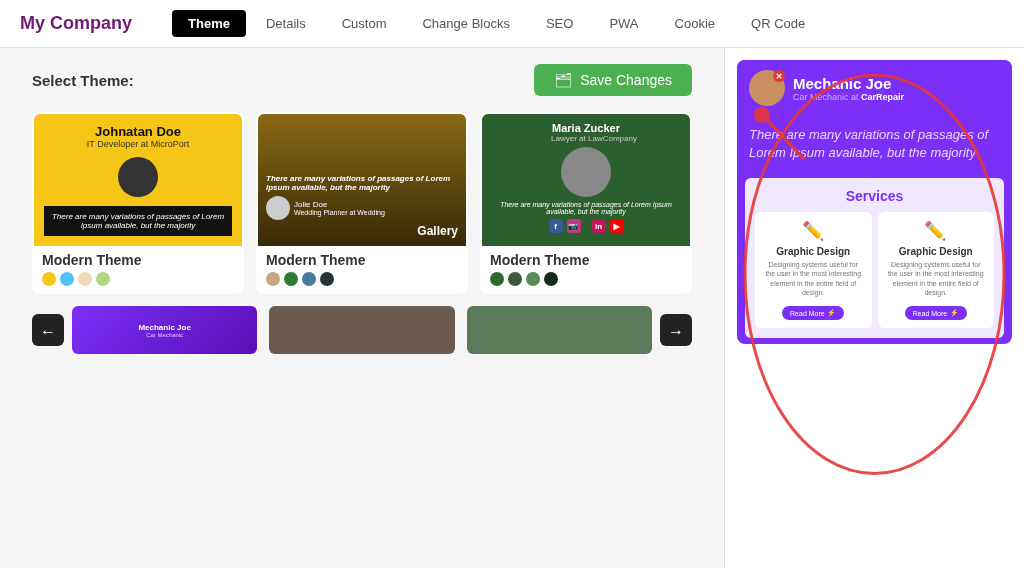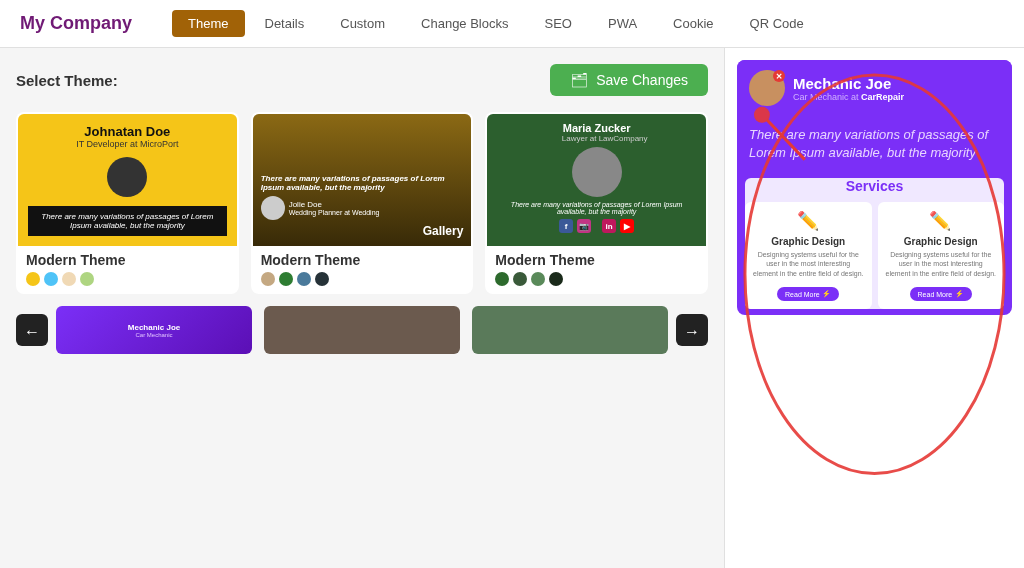--- a/index.html
+++ b/index.html
@@ -29,34 +29,35 @@
     .nav-tab {
       padding: 6px 16px;
       border-radius: 4px;
       font-size: 13px;
       cursor: pointer;
       color: #555;
       background: transparent;
       border: none;
     }
     .nav-tab.active {
-      background: #a16207;
-      color: #fff;
+      background: #000000;
+      color: #fff;
+      font-weight: bold;
     }
 
     
     .main {
       display: flex;
       height: calc(568px - 48px);
     }
 
     
     .left-panel {
       flex: 1;
-      padding: 16px 16px;
+      padding: 16px 32px;
       overflow: hidden;
     }
     .panel-header {
       display: flex;
       justify-content: space-between;
       align-items: center;
       margin-bottom: 16px;
     }
     .select-theme-label {
       font-size: 15px;
@@ -361,20 +362,21 @@
       color: #e8d5ff;
       font-style: italic;
       line-height: 1.4;
     }
 
     
     .preview-services {
       background: #f0e8ff;
       border-radius: 6px;
       margin: 6px 8px;
+      padding: 10px;
     }
     .services-title {
       text-align: center;
       font-size: 14px;
       font-weight: bold;
       color: #7b2ff7;
       margin-bottom: 8px;
     }
     .services-grid {
       display: grid;

